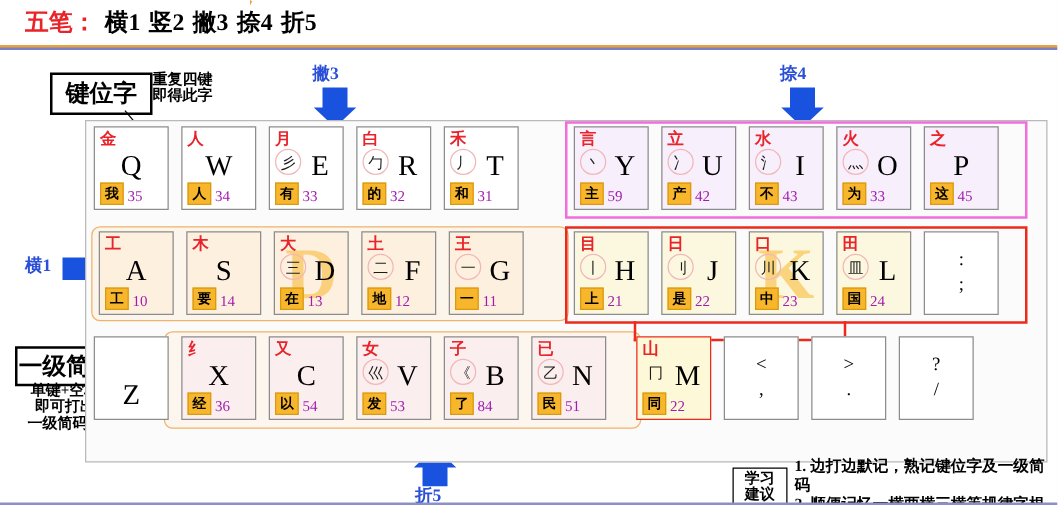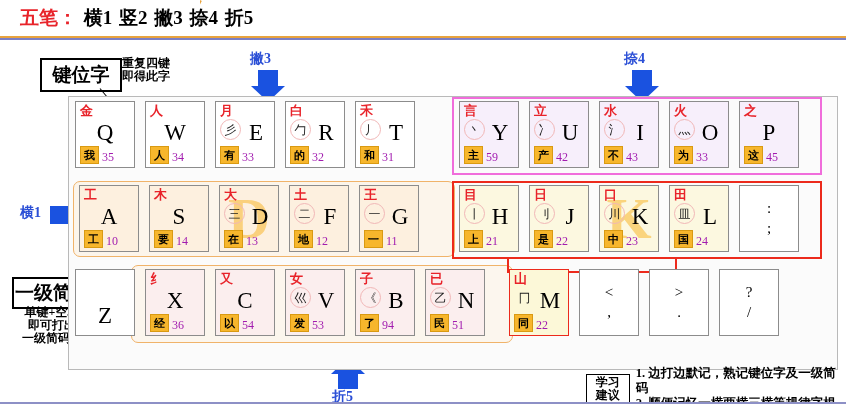--- a/index.html
+++ b/index.html
@@ -397,21 +397,21 @@
       <div class="k-stroke">巛</div>
       <div class="k-letter shift-r">V</div>
       <div class="k-code">发</div>
       <div class="k-num">53</div>
     </div>
     <div class="key k-rose" style="left:286px;top:172px;">
       <div class="k-top">子</div>
       <div class="k-stroke">《</div>
       <div class="k-letter shift-r">B</div>
       <div class="k-code">了</div>
-      <div class="k-num">94</div>
+      <div class="k-num">84</div>
     </div>
     <div class="key k-rose" style="left:356px;top:172px;">
       <div class="k-top">已</div>
       <div class="k-stroke">乙</div>
       <div class="k-letter shift-r">N</div>
       <div class="k-code">民</div>
       <div class="k-num">51</div>
     </div>
     <div class="key k-sel" style="left:440px;top:172px;">
       <div class="k-top">山</div>

